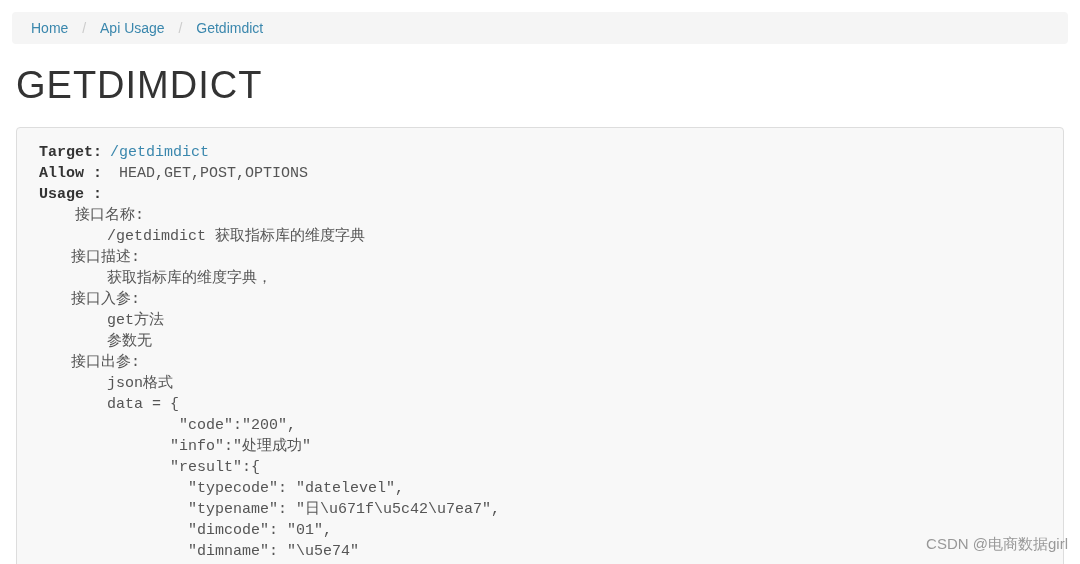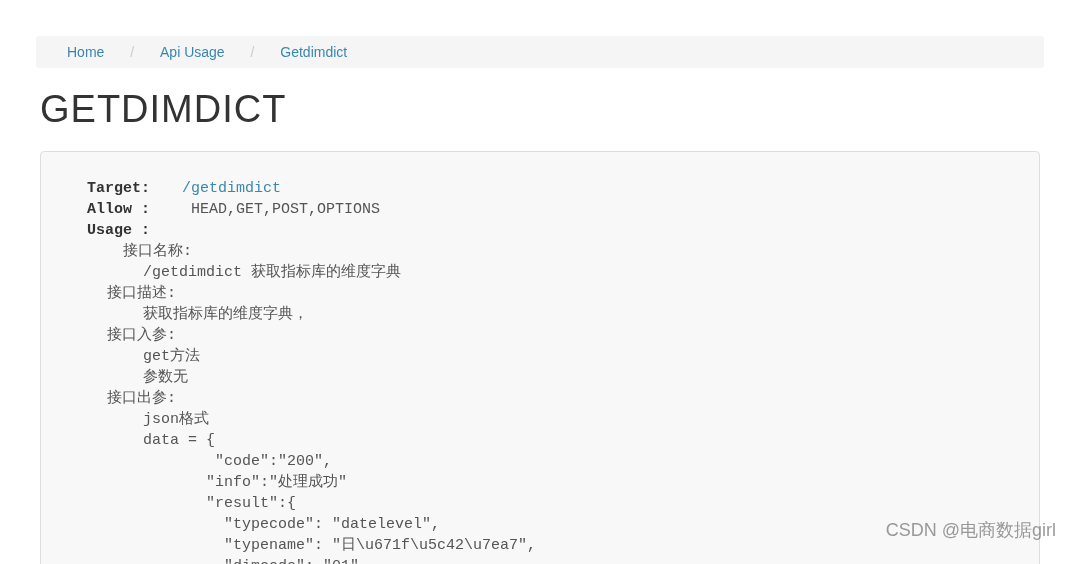--- a/index.html
+++ b/index.html
@@ -1,16 +1,16 @@
 <!DOCTYPE html>
 <html><head>
   <meta charset="utf-8">
   <style>
     * {
-      margin: 16px;
+      margin: 4px;
       padding: 0;
       box-sizing: border-box;
     }
     body {
       font-family: -apple-system, BlinkMacSystemFont, "Segoe UI", Helvetica, Arial, sans-serif;
       background: #ffffff;
       color: #333;
       font-size: 14px;
     }
     .breadcrumb {
@@ -54,21 +54,21 @@
       font-weight: bold;
     }
     .pre-block .link {
       color: #3a87ad;
     }
     .watermark {
       position: fixed;
       right: 8px;
       bottom: 6px;
       color: rgba(120,120,120,0.75);
-      font-size: 18px;
+      font-size: 15px;
       font-family: sans-serif;
       pointer-events: none;
     }
   </style>
 </head>
 <body>
 
 <div class="breadcrumb">
   <a href="#">Home</a>
   <span class="sep">/</span>

